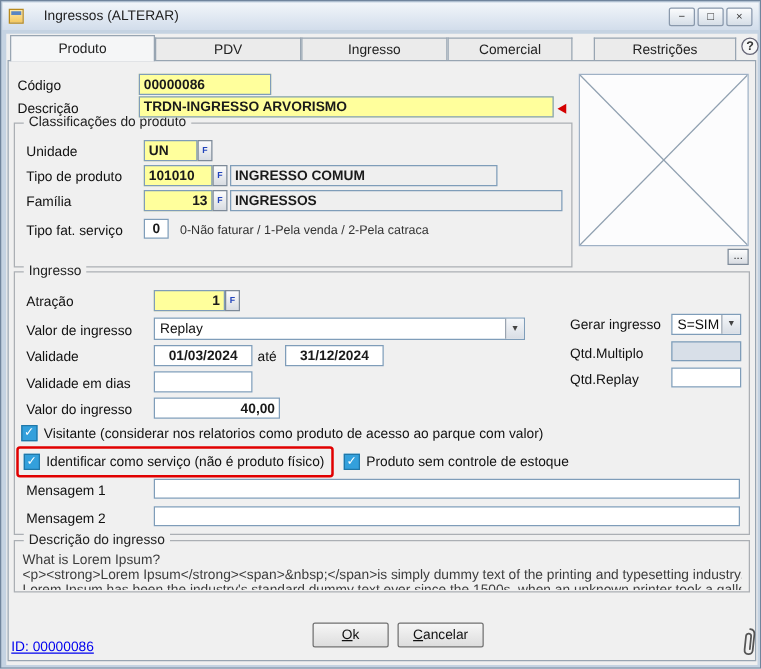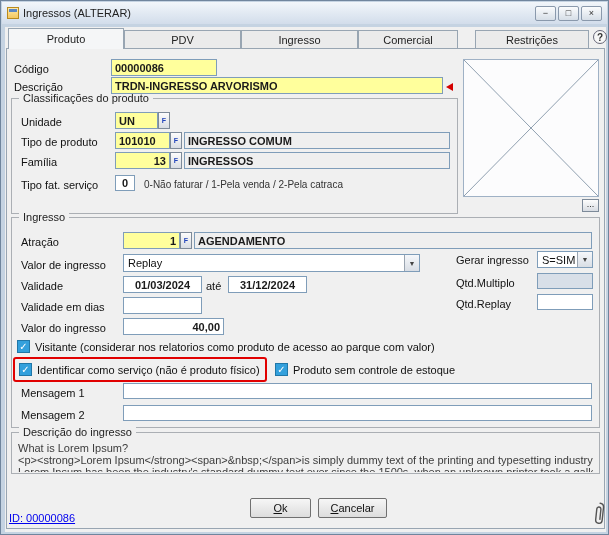--- a/index.html
+++ b/index.html
@@ -3,21 +3,21 @@
 <meta charset="utf-8">
 <style>
   * { box-sizing: border-box; margin: 0; padding: 0; }
   html,body { background:#ffffff; }
   body { font-family: "Liberation Sans", sans-serif; font-size: 11px; color:#1a1a1a; }
 
   .window { position:relative; width:609px; height:535px; background:#C5D3E2; border:1px solid #70859D; overflow:hidden; }
 
   
   .titlebar { position:absolute; left:1px; top:1px; width:605px; height:22px;
-              background:linear-gradient(#F2F6FA,#D2DDEB); display:flex; align-items:center; padding:0 5px; gap:4px; }
+              background:linear-gradient(#F2F6FA,#D2DDEB); display:flex; align-items:center; padding:0 5px; gap:16px; }
   .app-icon { width:12px; height:12px; background:linear-gradient(#FFE9A8,#F4C860); border:1px solid #B98A1E; position:relative; }
   .app-icon::after { content:""; position:absolute; left:1px; top:1px; right:1px; height:3px; background:#5B86C2; }
   .title-text { flex:1; font-size:11px; color:#222; }
   .win-controls { display:flex; gap:2px; }
   .win-btn { width:21px; height:15px; border:1px solid #8A99AC; border-radius:2px;
              background:linear-gradient(#FBFCFD,#D6DEE7); font-size:9px; color:#333;
              display:flex; align-items:center; justify-content:center; line-height:1; }
 
   
   .client { position:absolute; left:4px; top:26px; width:601px; height:505px; background:#F0F0F0; }
@@ -113,21 +113,21 @@
   <div class="group" style="left:10px;top:97px;width:447px;height:116px;">
     <span class="group-label">Classificações do produto</span>
   </div>
   <div class="lbl" style="left:20px;top:114px;">Unidade</div>
   <div class="fld yellow" style="left:114px;top:111px;width:43px;">UN</div>
   <div class="lk" style="left:157px;top:111px;">F</div>
 
   <div class="lbl" style="left:20px;top:134px;">Tipo de produto</div>
   <div class="fld yellow" style="left:114px;top:131px;width:55px;">101010</div>
   <div class="lk" style="left:169px;top:131px;">F</div>
-  <div class="fld ro" style="left:183px;top:131px;width:266px;">INGRESSO COMUM</div>
+  <div class="fld ro" style="left:183px;top:131px;width:214px;">INGRESSO COMUM</div>
 
   <div class="lbl" style="left:20px;top:154px;">Família</div>
   <div class="fld yellow right" style="left:114px;top:151px;width:55px;">13</div>
   <div class="lk" style="left:169px;top:151px;">F</div>
   <div class="fld ro" style="left:183px;top:151px;width:266px;">INGRESSOS</div>
 
   <div class="lbl" style="left:20px;top:177px;">Tipo fat. serviço</div>
   <div class="fld center" style="left:114px;top:174px;width:20px;height:16px;">0</div>
   <div class="lbl hint" style="left:143px;top:177px;">0-Não faturar / 1-Pela venda / 2-Pela catraca</div>
 
@@ -139,21 +139,20 @@
   </div>
   <div class="browse-btn">...</div>
 
   <div class="group" style="left:10px;top:216px;width:589px;height:211px;">
     <span class="group-label">Ingresso</span>
   </div>
 
   <div class="lbl" style="left:20px;top:234px;">Atração</div>
   <div class="fld yellow right" style="left:122px;top:231px;width:57px;">1</div>
   <div class="lk" style="left:179px;top:231px;">F</div>
-  <div class="fld ro" style="left:193px;top:231px;width:398px;">AGENDAMENTO</div>
 
   <div class="lbl" style="left:20px;top:257px;">Valor de ingresso</div>
   <div class="combo" style="left:122px;top:253px;width:297px;justify-content:flex-end;">
     <span class="combo-text">Replay</span>
     <span class="combo-arrow">▼</span>
   </div>
 
   <div class="lbl" style="left:455px;top:252px;">Gerar ingresso</div>
   <div class="combo" style="left:536px;top:250px;width:56px;height:17px;">
     <span class="combo-text">S=SIM</span>

